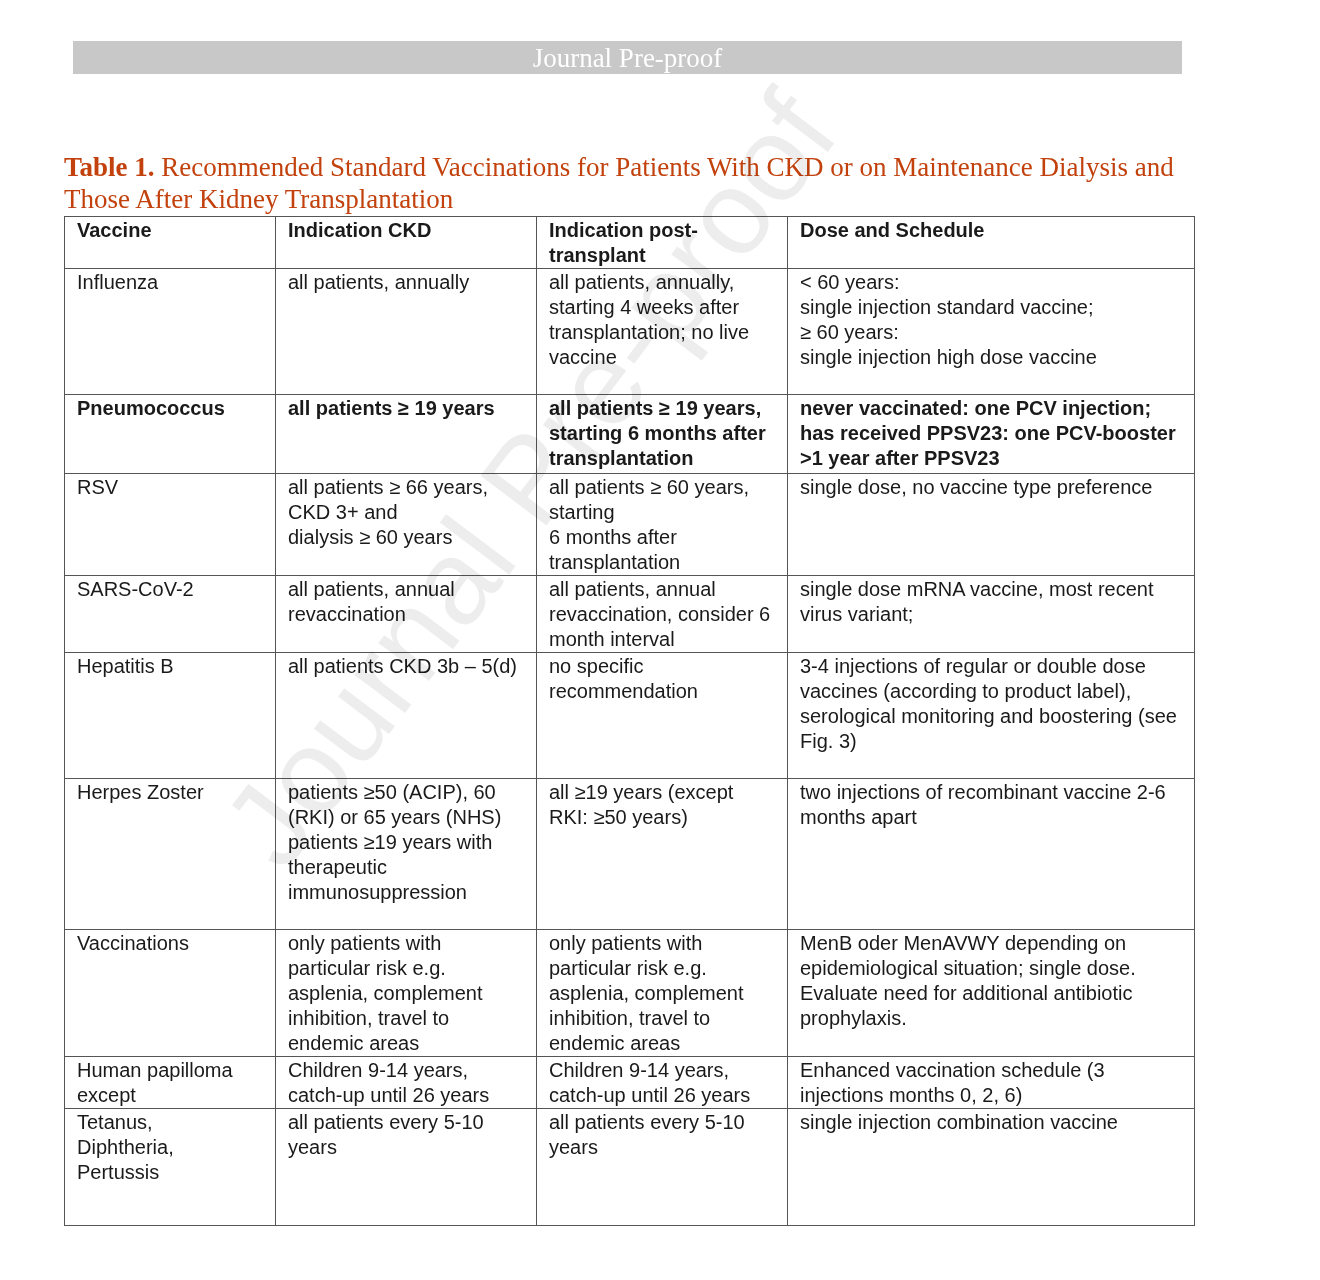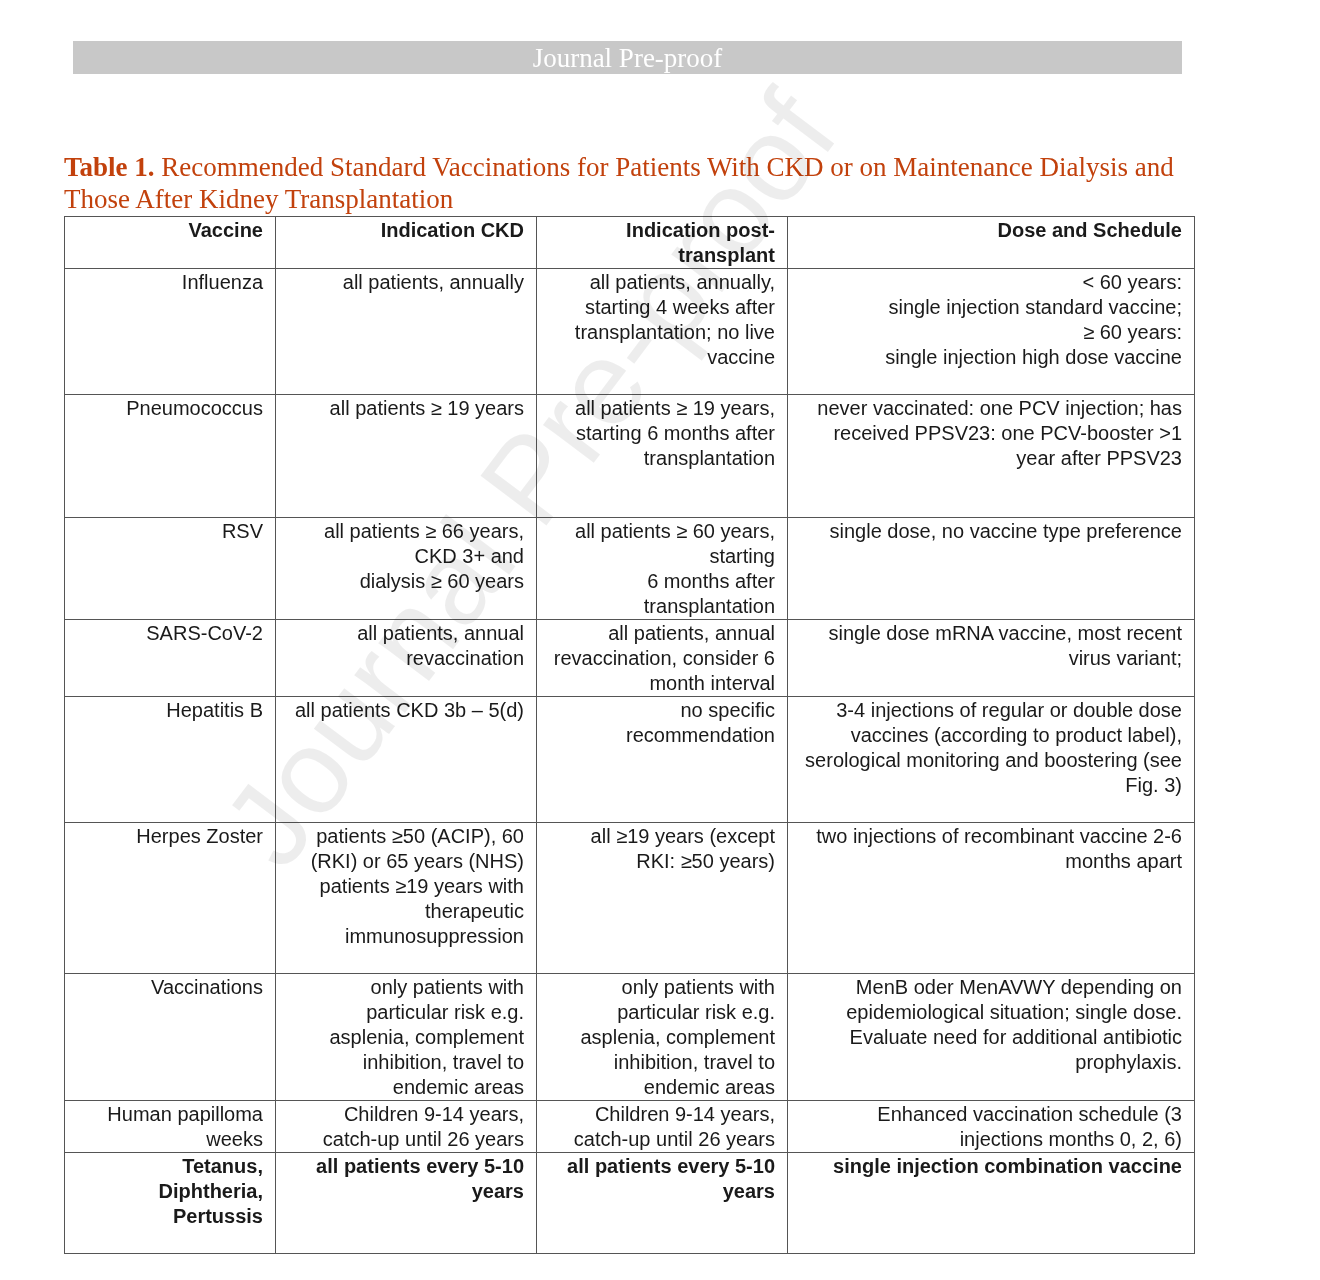--- a/index.html
+++ b/index.html
@@ -13,21 +13,21 @@
       position: absolute; left: 64px; top: 151px; width: 1130px;
       font-family: "Liberation Serif", serif; font-size: 27px; line-height: 32px; color: #c2410c;
     }
     .caption b { font-weight: bold; }
     table.vax {
       position: absolute; left: 64px; top: 216px; width: 1130px;
       border-collapse: collapse; table-layout: fixed;
       font-family: "Liberation Sans", sans-serif; font-size: 20px; line-height: 25px; color: #1a1a1a;
     }
     table.vax td, table.vax th {
-      border: 1.5px solid #555; vertical-align: top; text-align: right;
+      border: 1.5px solid #555; vertical-align: top; text-align: left;
       padding: 1px 12px 0 12px; white-space: pre-line;
     }
     table.vax th { font-weight: bold; }
     col.c1 { width: 211px; } col.c2 { width: 261px; } col.c3 { width: 251px; } col.c4 { width: 407px; }
     .watermark {
       position: absolute; left: 250px; top: 780px; width: 1000px;
       transform: rotate(-53deg); transform-origin: left center;
       font-family: "Liberation Sans", sans-serif; font-size: 120px; color: rgba(0,0,0,0.07);
       pointer-events: none; white-space: nowrap;
     }
@@ -60,21 +60,21 @@
   <tbody id="tbody">
       <tr style="height: 126px;">
         <td>Influenza</td>
         <td>all patients, annually</td>
         <td>all patients, annually, starting 4 weeks after transplantation; no live vaccine</td>
         <td>&lt; 60 years:
 single injection standard vaccine;
 ≥ 60 years:
 single injection high dose vaccine</td>
       </tr>
-      <tr style="height: 123px;">
+      <tr style="height: 79px; font-weight: bold;">
         <td>Pneumococcus</td>
         <td>all patients ≥ 19 years</td>
         <td>all patients ≥ 19 years, starting 6 months after transplantation</td>
         <td>never vaccinated: one PCV injection; has received PPSV23: one PCV-booster &gt;1 year after PPSV23</td>
       </tr>
       <tr style="height: 102px;">
         <td>RSV</td>
         <td>all patients ≥ 66 years,
 CKD 3+ and
 dialysis ≥ 60 years</td>
@@ -101,26 +101,26 @@
         <td>all ≥19 years (except RKI: ≥50 years)</td>
         <td>two injections of recombinant vaccine 2-6 months apart</td>
       </tr>
       <tr style="height: 127px;">
         <td>Vaccinations</td>
         <td>only patients with particular risk e.g. asplenia, complement inhibition, travel to endemic areas</td>
         <td>only patients with particular risk e.g. asplenia, complement inhibition, travel to endemic areas</td>
         <td>MenB oder MenAVWY depending on epidemiological situation; single dose. Evaluate need for additional antibiotic prophylaxis.</td>
       </tr>
       <tr style="height: 51px;">
-        <td>Human papilloma weeks</td>
+        <td>Human papilloma except</td>
         <td>Children 9-14 years, catch-up until 26 years</td>
         <td>Children 9-14 years, catch-up until 26 years</td>
         <td>Enhanced vaccination schedule (3 injections months 0, 2, 6)</td>
       </tr>
-      <tr style="height: 101px; font-weight: bold;">
+      <tr style="height: 117px;">
         <td>Tetanus,
 Diphtheria,
 Pertussis</td>
         <td>all patients every 5-10 years</td>
         <td>all patients every 5-10 years</td>
         <td>single injection combination vaccine</td>
       </tr>
     </tbody>
 </table>
 

